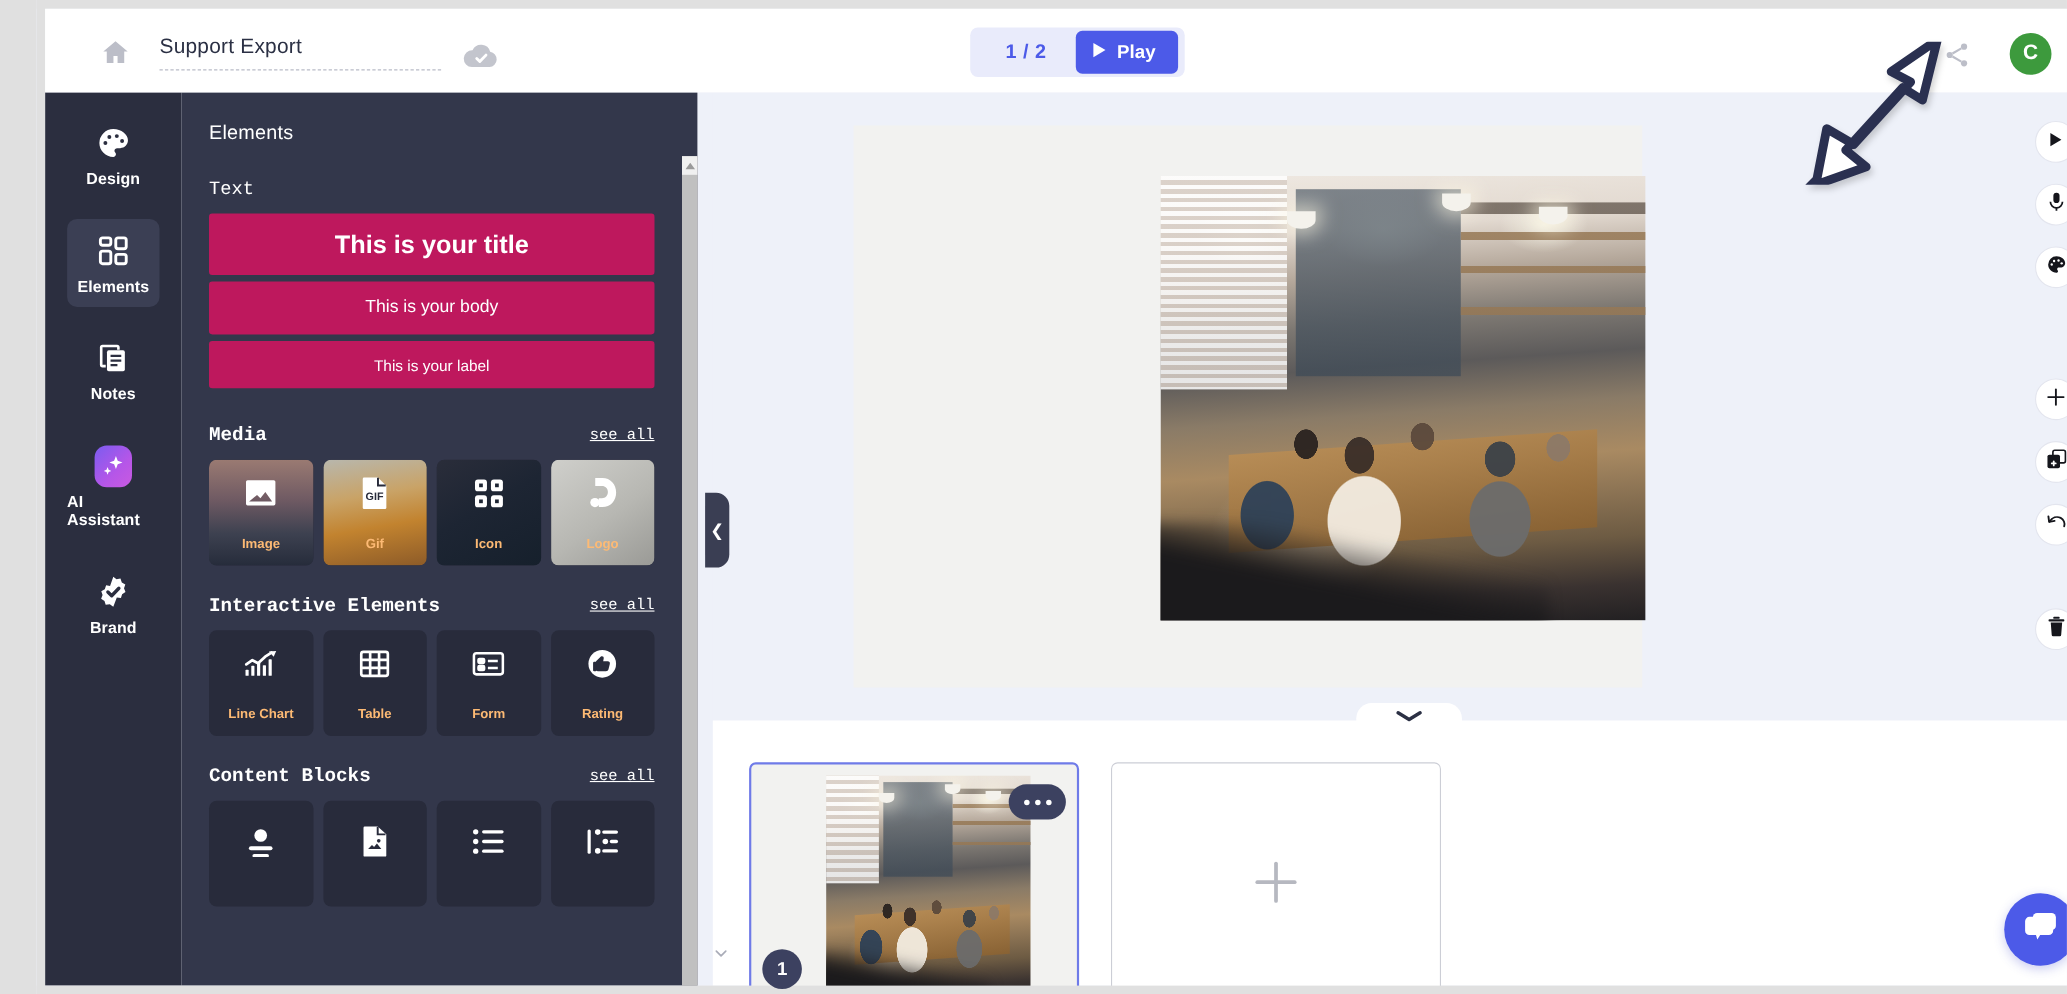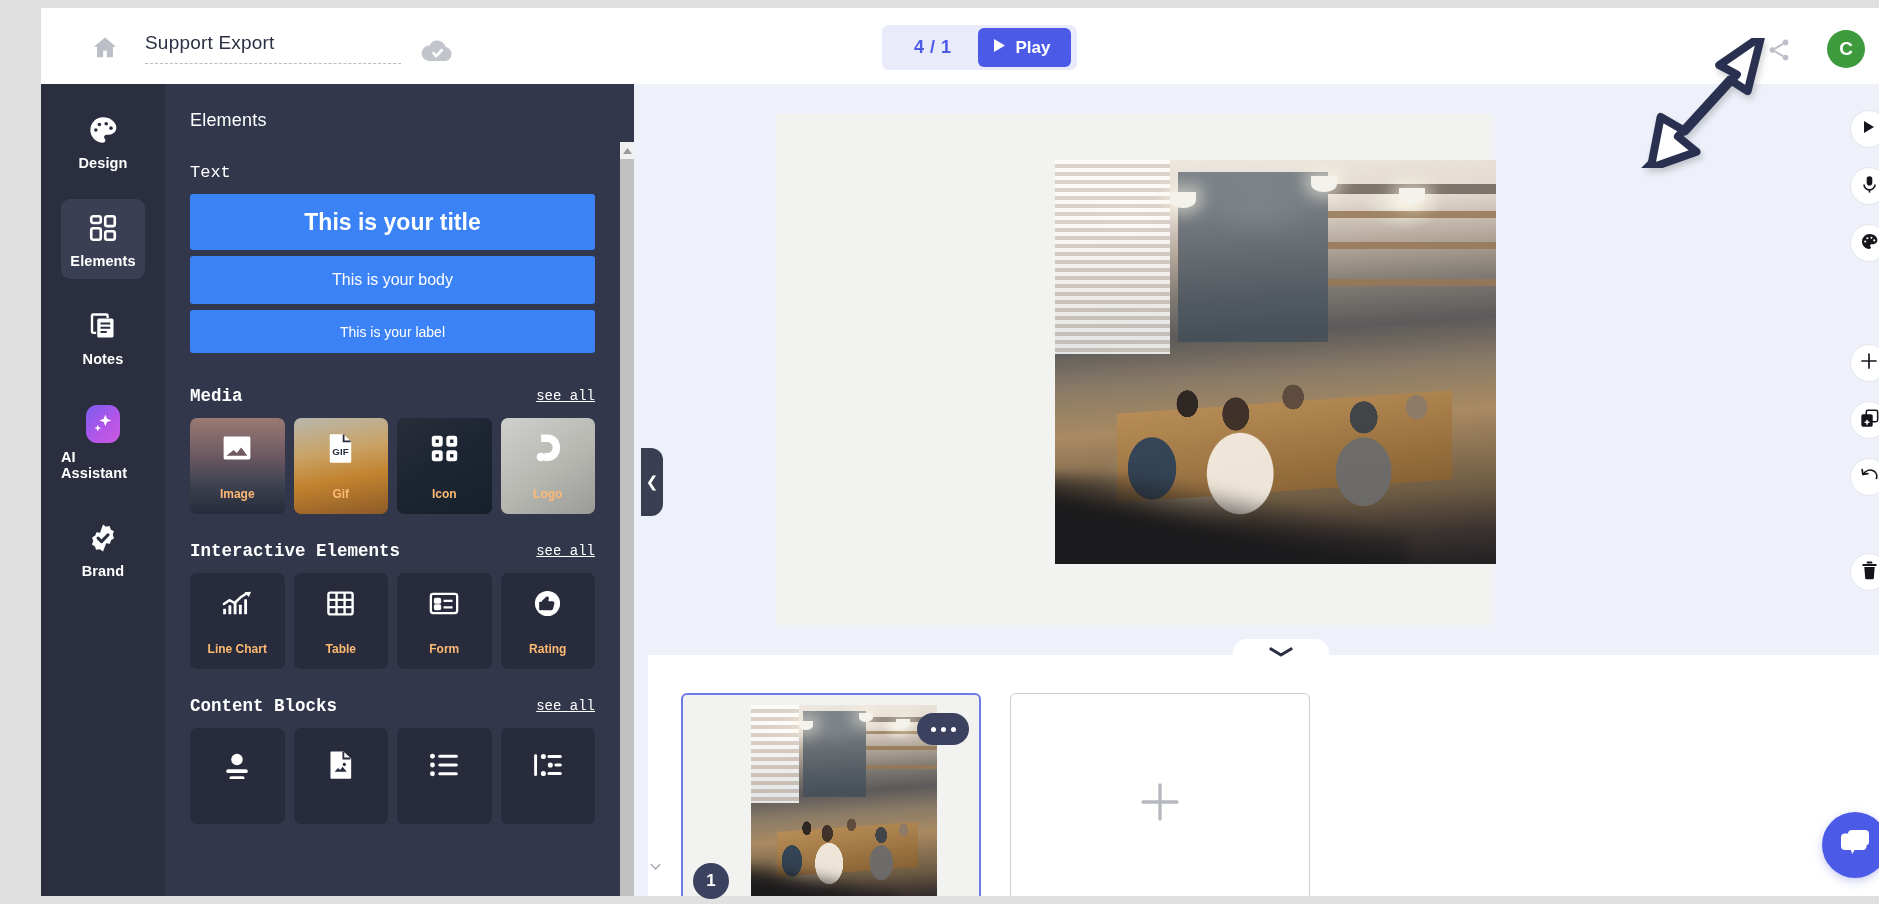--- a/index.html
+++ b/index.html
@@ -109,21 +109,21 @@
   .sec-head {
     display: flex; align-items: center; justify-content: space-between;
     width: 405px; margin-bottom: 12px; font-family: Liberation Mono, monospace;
   }
   .sec-name { color: #fff; font-size: 17.5px; font-weight: 700; }
   .sec-name.light { font-weight: 400; font-size: 17px; }
   .see-all {
     color: #fff; font-size: 14px; text-decoration: underline; cursor: pointer;
   }
   .text-item {
-    width: 405px; background: #3b82f6; border-radius: 3px;
+    width: 405px; background: #be185d; border-radius: 3px;
     display: flex; align-items: center; justify-content: center;
     color: #fff; margin-bottom: 6px; cursor: pointer; text-align: center;
   }
   .ti-title    { height: 56px; font-size: 23px; font-weight: 700; }
   .ti-subtitle { height: 56px; font-size: 18px; font-weight: 700; }
   .ti-body     { height: 48px; font-size: 16px; }
   .ti-label    { height: 43px; font-size: 14px; }
 
   .tile-row { display: flex; gap: 9px; width: 405px; }
   .tile {
@@ -344,21 +344,21 @@
     </div>
 
     <div class="save-icon">
       <svg width="34" height="26" viewBox="0 0 34 26">
         <path d="M9 24h16a7 7 0 0 0 .6-13.9A8.5 8.5 0 0 0 9.6 8.6 6.9 6.9 0 0 0 9 24z" fill="#c3c5cd"></path>
         <path d="M13.4 16.2l2.8 2.8 5.6-5.9" stroke="#fff" stroke-width="2.6" fill="none" stroke-linecap="round" stroke-linejoin="round"></path>
       </svg>
     </div>
 
     <div class="play-group">
-      <span class="page-count">4 / 1</span>
+      <span class="page-count">1 / 2</span>
       <button class="play-btn">
         <span>
           <svg width="13" height="15" viewBox="0 0 13 15">
               <path d="M1 1l11 6.5L1 14z" fill="#fff"></path>
             </svg>
         </span>
         <span>Play</span>
       </button>
     </div>
 

